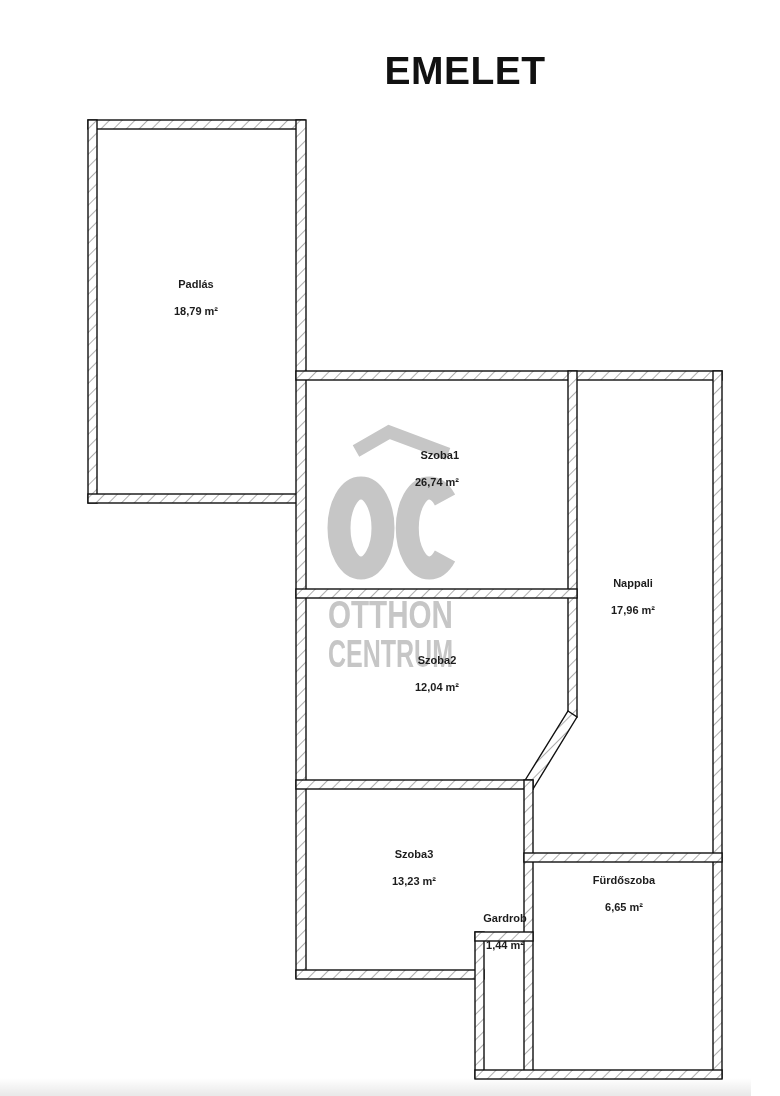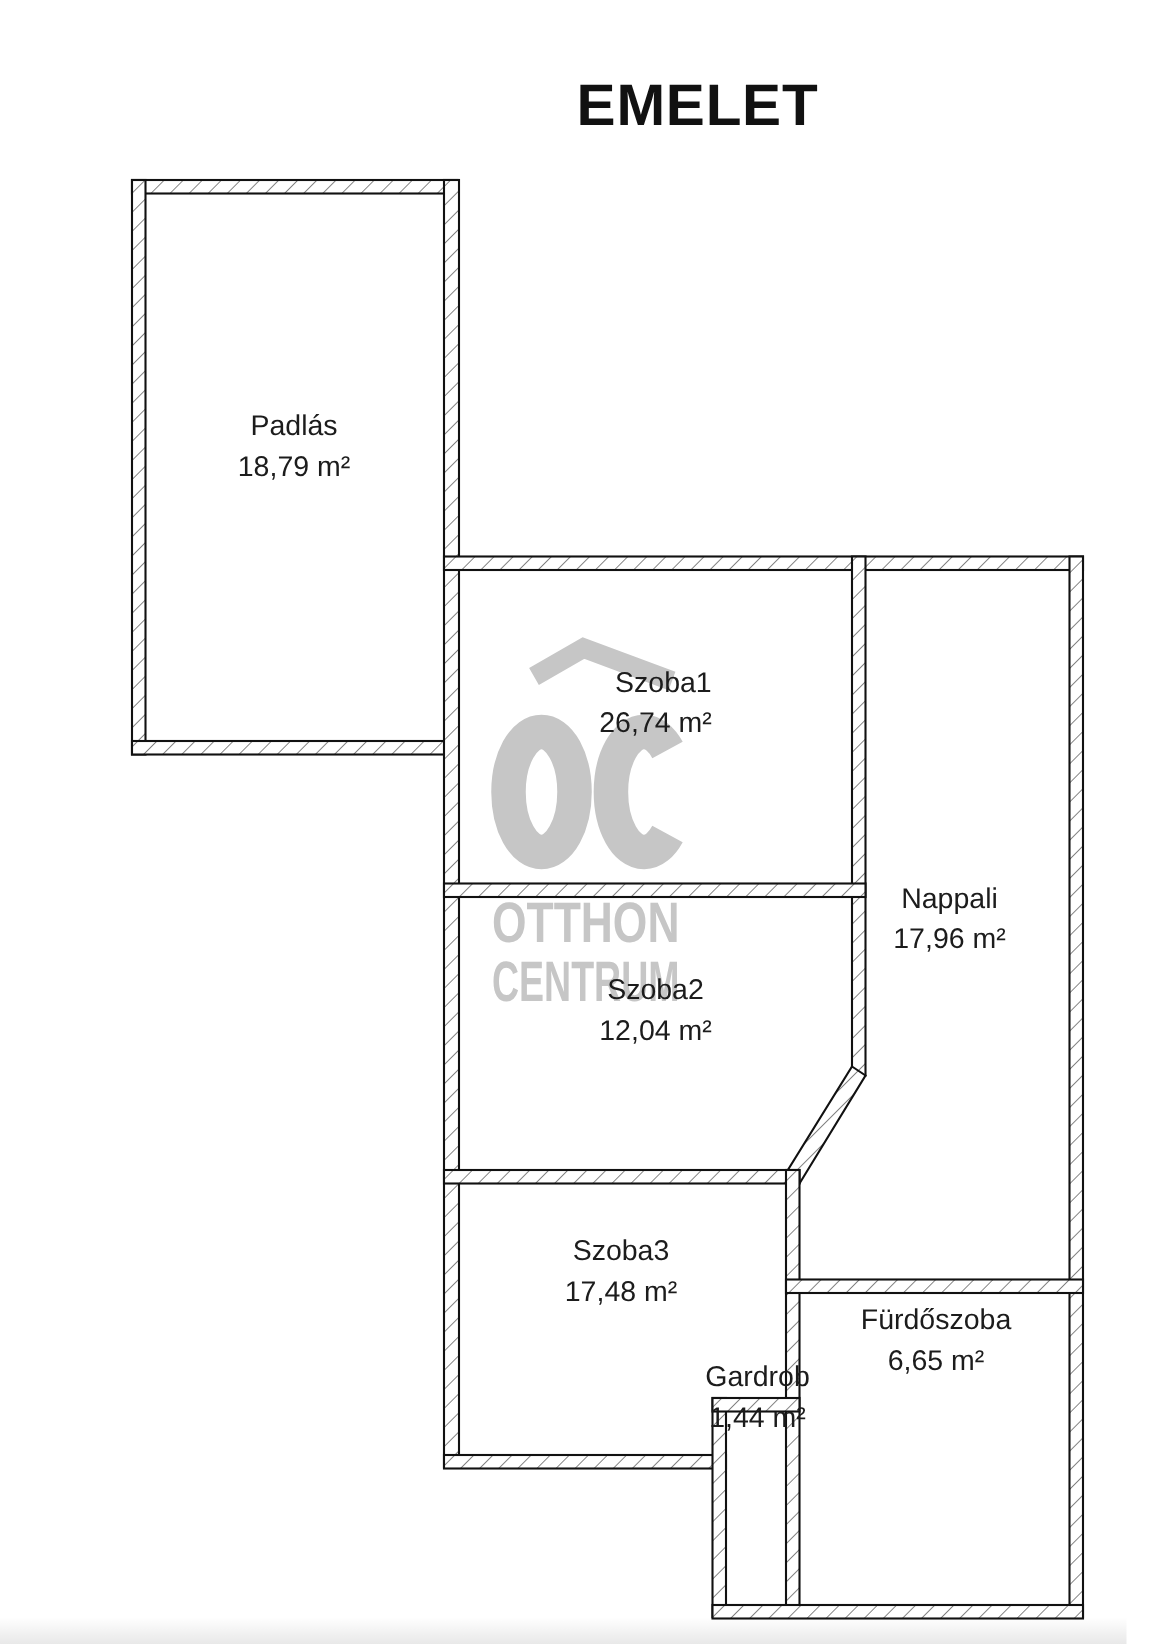--- a/index.html
+++ b/index.html
@@ -12,22 +12,22 @@
   }
   .plan-svg{position:absolute;left:0;top:0;}
   .title{
     position:absolute;left:465px;top:71px;
     transform:translate(-50%,-50%);
     font-size:39px;font-weight:bold;color:#111111;
     letter-spacing:0.5px;white-space:nowrap;
   }
   .room-label{
     position:absolute;transform:translate(-50%,-50%);
-    text-align:center;font-size:19px;line-height:27px;
-    color:#1c1c1c;white-space:nowrap;z-index:5;
+    text-align:center;font-size:11px;line-height:27px;
+    color:#1c1c1c;white-space:nowrap;z-index:5;font-weight:bold;
   }
   .wm-text{
     font-family:"Liberation Sans", sans-serif;
     font-weight:bold;fill:#c6c6c6;
   }
   .bottom-fade{
     position:absolute;left:0;bottom:0;width:780px;height:18px;
     background:linear-gradient(to bottom, rgba(0,0,0,0), rgba(0,0,0,0.09));
     z-index:1;
   }
@@ -83,28 +83,28 @@
   <div class="room-label" style="left:437px;top:469px;text-align:right;">
     <div>Szoba1</div>
     <div>26,74 m²</div>
   </div>
 
   <div class="room-label" style="left:437px;top:674px;text-align:center;">
     <div>Szoba2</div>
     <div>12,04 m²</div>
   </div>
 
-  <div class="room-label" style="left:633px;top:597px;margin-top:16px;">
+  <div class="room-label" style="left:633px;top:597px;">
     <div>Nappali</div>
     <div>17,96 m²</div>
   </div>
 
-  <div class="room-label" style="left:414px;top:848px;">
+  <div class="room-label" style="left:414px;top:868px;">
     <div>Szoba3</div>
-    <div>17,48 m²</div>
+    <div>13,23 m²</div>
   </div>
 
   <div class="room-label" style="left:624px;top:894px;">
     <div>Fürdőszoba</div>
     <div>6,65 m²</div>
   </div>
 
   <div class="room-label" style="left:505px;top:932px;text-align:center;">
     <div>Gardrob</div>
     <div>1,44 m²</div>

